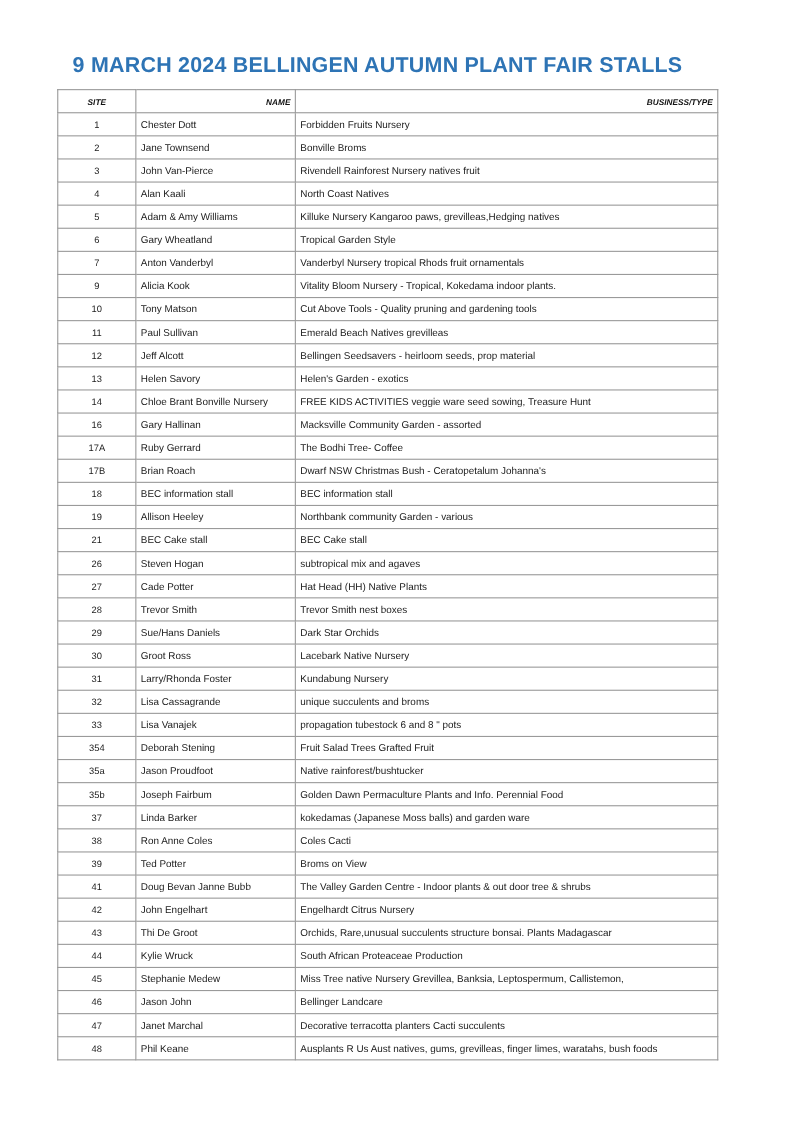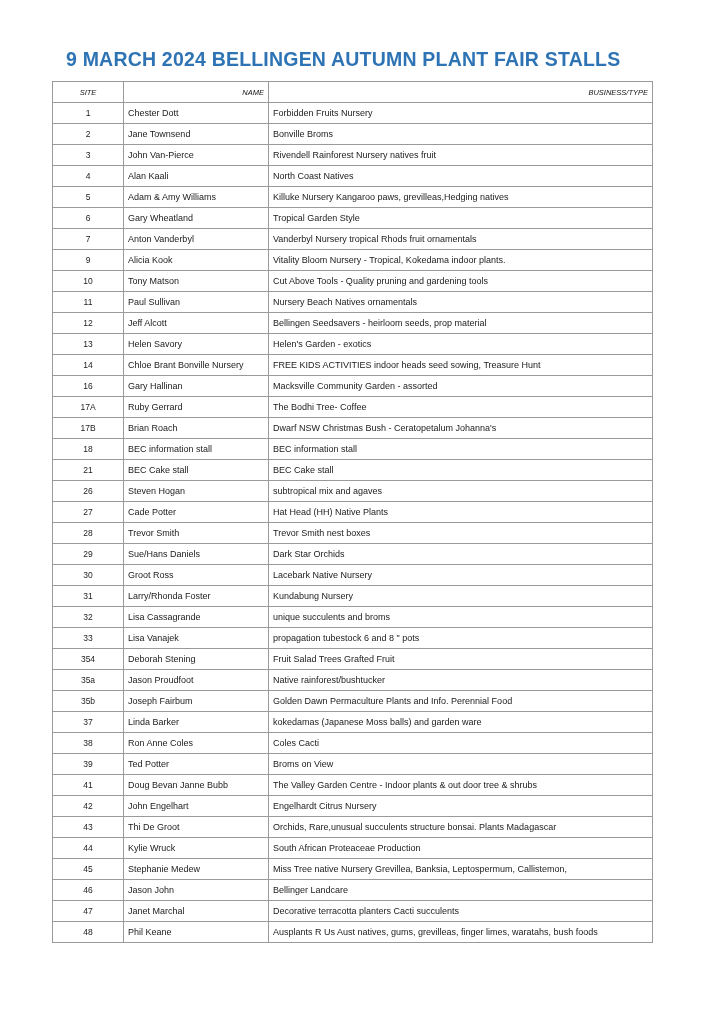--- a/index.html
+++ b/index.html
@@ -37,21 +37,21 @@
     border: 1px solid #9a9a9a;
     height: 20px;
     vertical-align: middle;
     padding: 0 4px;
     overflow: hidden;
     white-space: nowrap;
   }
   thead th {
     font-size: 7.5px;
     font-style: italic;
-    font-weight: normal;
+    font-weight: bold;
     color: #111;
     margin-left: 28px;
   }
   th.col-site, td.col-site {
     width: 62px;
     text-align: center;
   }
   th.col-name, td.col-name {
     width: 136px;
   }
@@ -118,56 +118,61 @@
           <td class="col-biz">Vitality Bloom Nursery - Tropical, Kokedama indoor plants.</td>
         </tr>
         <tr>
           <td class="col-site">10</td>
           <td class="col-name">Tony Matson</td>
           <td class="col-biz">Cut Above Tools - Quality pruning and gardening tools</td>
         </tr>
         <tr>
           <td class="col-site">11</td>
           <td class="col-name">Paul Sullivan</td>
-          <td class="col-biz">Nursery Beach Natives ornamentals</td>
+          <td class="col-biz">Emerald Beach Natives grevilleas</td>
         </tr>
         <tr>
           <td class="col-site">12</td>
           <td class="col-name">Jeff Alcott</td>
           <td class="col-biz">Bellingen Seedsavers -  heirloom seeds, prop material</td>
         </tr>
         <tr>
           <td class="col-site">13</td>
           <td class="col-name">Helen Savory</td>
           <td class="col-biz">Helen's Garden - exotics</td>
         </tr>
         <tr>
           <td class="col-site">14</td>
           <td class="col-name">Chloe Brant Bonville Nursery</td>
-          <td class="col-biz small">FREE KIDS ACTIVITIES indoor heads seed sowing, Treasure Hunt</td>
+          <td class="col-biz small">FREE KIDS ACTIVITIES veggie ware seed sowing, Treasure Hunt</td>
         </tr>
         <tr>
           <td class="col-site">16</td>
           <td class="col-name">Gary Hallinan</td>
           <td class="col-biz">Macksville Community Garden - assorted</td>
         </tr>
         <tr>
           <td class="col-site">17A</td>
           <td class="col-name">Ruby Gerrard</td>
           <td class="col-biz">The Bodhi Tree-  Coffee</td>
         </tr>
         <tr>
           <td class="col-site">17B</td>
           <td class="col-name">Brian Roach</td>
           <td class="col-biz"> Dwarf NSW Christmas Bush - Ceratopetalum Johanna's</td>
         </tr>
         <tr>
           <td class="col-site">18</td>
           <td class="col-name">BEC information stall</td>
           <td class="col-biz">BEC information stall</td>
+        </tr>
+        <tr>
+          <td class="col-site">19</td>
+          <td class="col-name">Allison Heeley</td>
+          <td class="col-biz">Northbank community Garden - various</td>
         </tr>
         <tr>
           <td class="col-site">21</td>
           <td class="col-name">BEC Cake stall</td>
           <td class="col-biz">BEC Cake stall</td>
         </tr>
         <tr>
           <td class="col-site">26</td>
           <td class="col-name">Steven Hogan</td>
           <td class="col-biz">subtropical mix and agaves</td>

